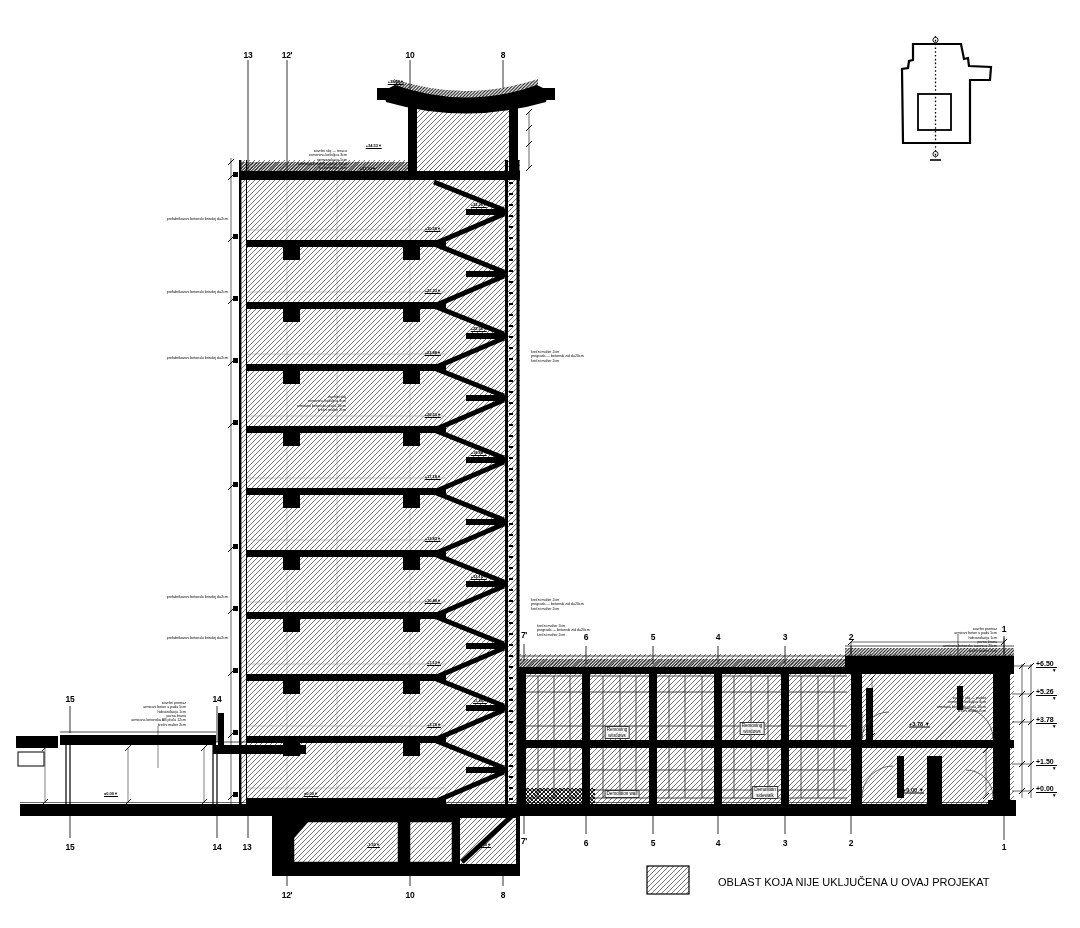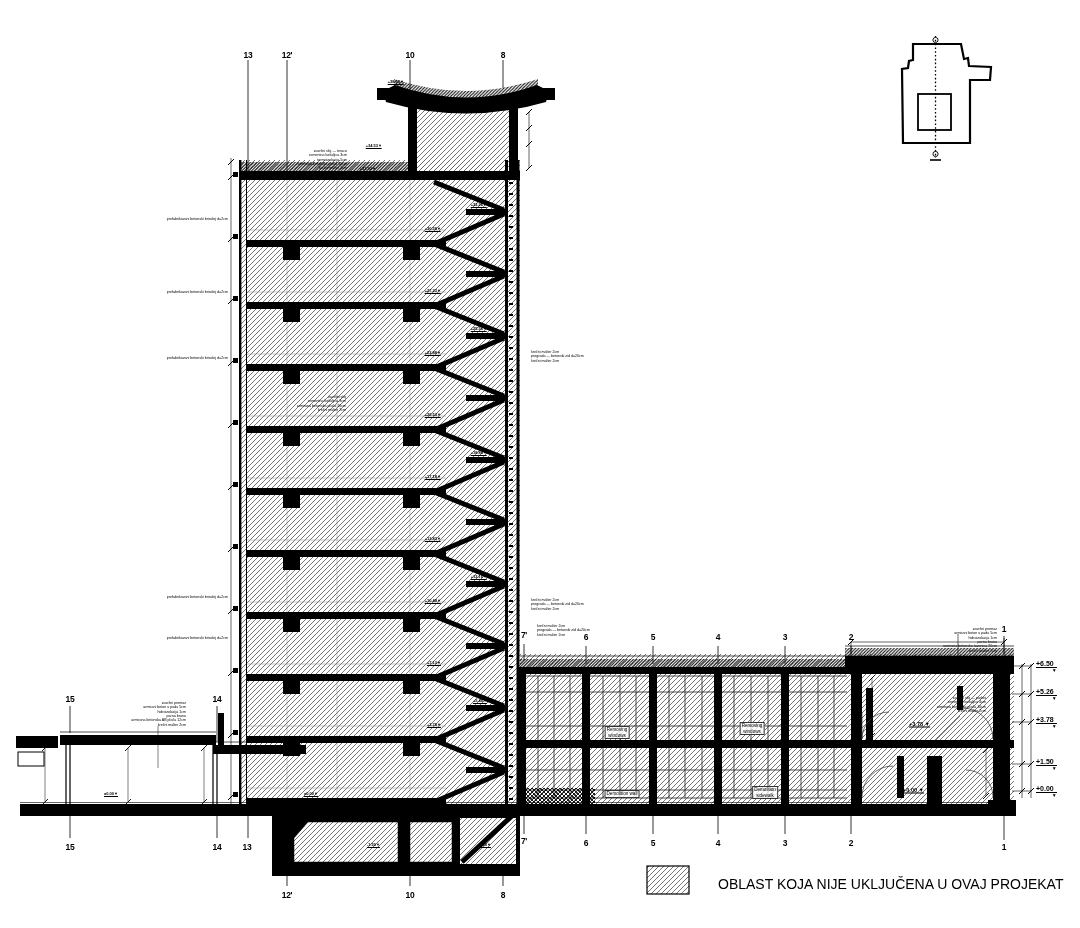--- a/index.html
+++ b/index.html
@@ -8,21 +8,21 @@
   .grid-lab{position:absolute;font-size:8.5px;font-weight:600;transform:translate(-50%,0);letter-spacing:-.3px;white-space:nowrap}
   .lvl{position:absolute;font-size:7px;font-weight:700;white-space:nowrap}
   .lvl .t{display:block;border-bottom:1px solid #000;padding-right:3px}
   .lvl .v{display:block;font-size:5px;text-align:right;line-height:4px}
   .lvl-s{position:absolute;font-size:4px;font-weight:700;transform:translate(-100%,-50%);white-space:nowrap;border-bottom:.5px solid #000}
   .lvl-m{position:absolute;font-size:5.5px;font-weight:700;transform:translate(-100%,-50%);white-space:nowrap;border-bottom:.6px solid #000}
   .room-lab{position:absolute;font-size:4.6px;line-height:1.2;text-align:center;transform:translate(-50%,0);background:rgba(255,255,255,.78);border:.4px solid #333;padding:0 1px;white-space:nowrap}
   .callout{position:absolute;font-size:3.6px;line-height:1.2;white-space:nowrap}
   .callout.r{text-align:right;transform:translate(-100%,0)}
   .note{position:absolute;font-size:3.6px;transform:translate(-100%,-50%);white-space:nowrap}
-  .legend-label{position:absolute;left:718px;top:876px;font-size:14px;white-space:nowrap}
+  .legend-label{position:absolute;left:718px;top:876px;font-size:11px;white-space:nowrap}
 </style>
 </head>
 <body>
 
 <svg width="1080" height="928" viewBox="0 0 1080 928">
   <defs>
     <pattern id="h1" patternUnits="userSpaceOnUse" width="5" height="5">
       <path d="M0,5 L5,0 M-1,1 L1,-1 M4,6 L6,4" stroke="#666" stroke-width="0.9" fill="none"></path>
     </pattern>
     <pattern id="hd" patternUnits="userSpaceOnUse" width="3.2" height="3.2">

